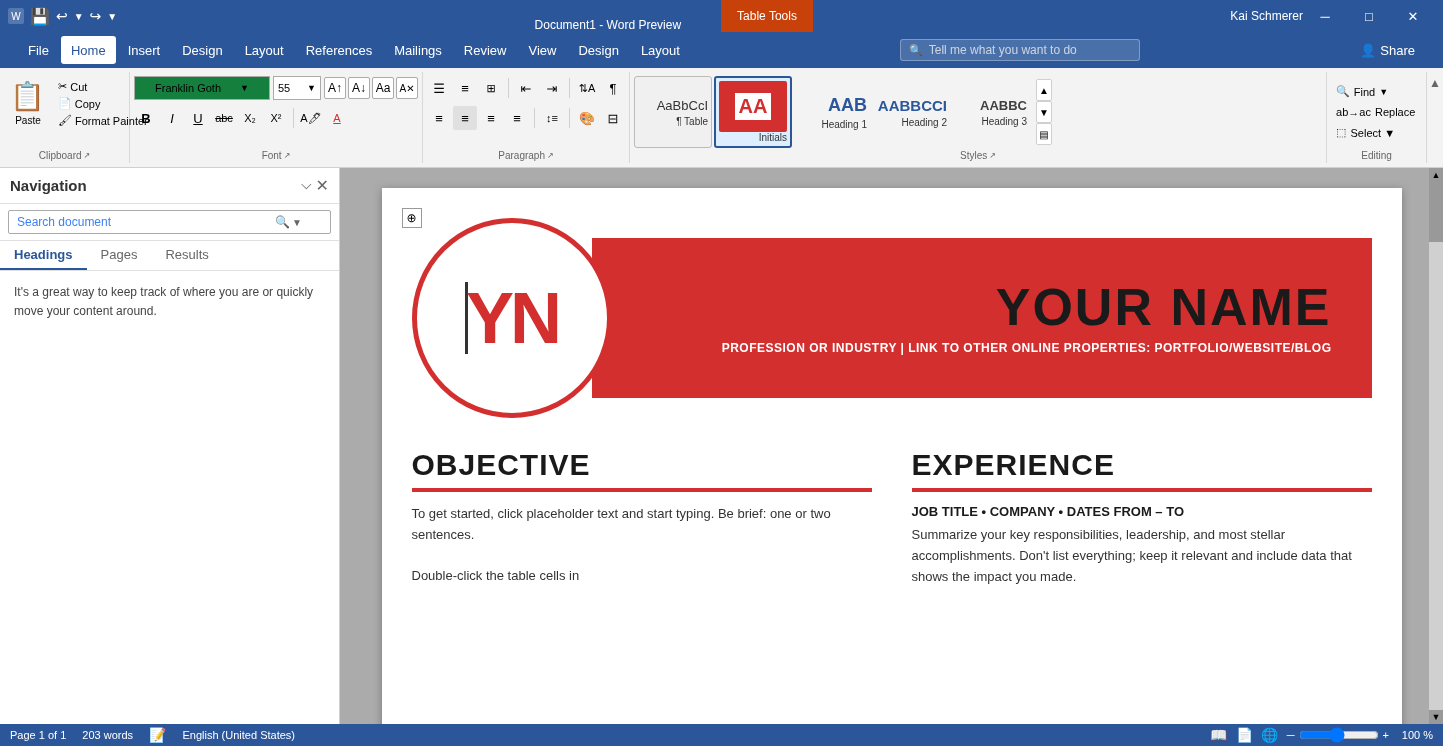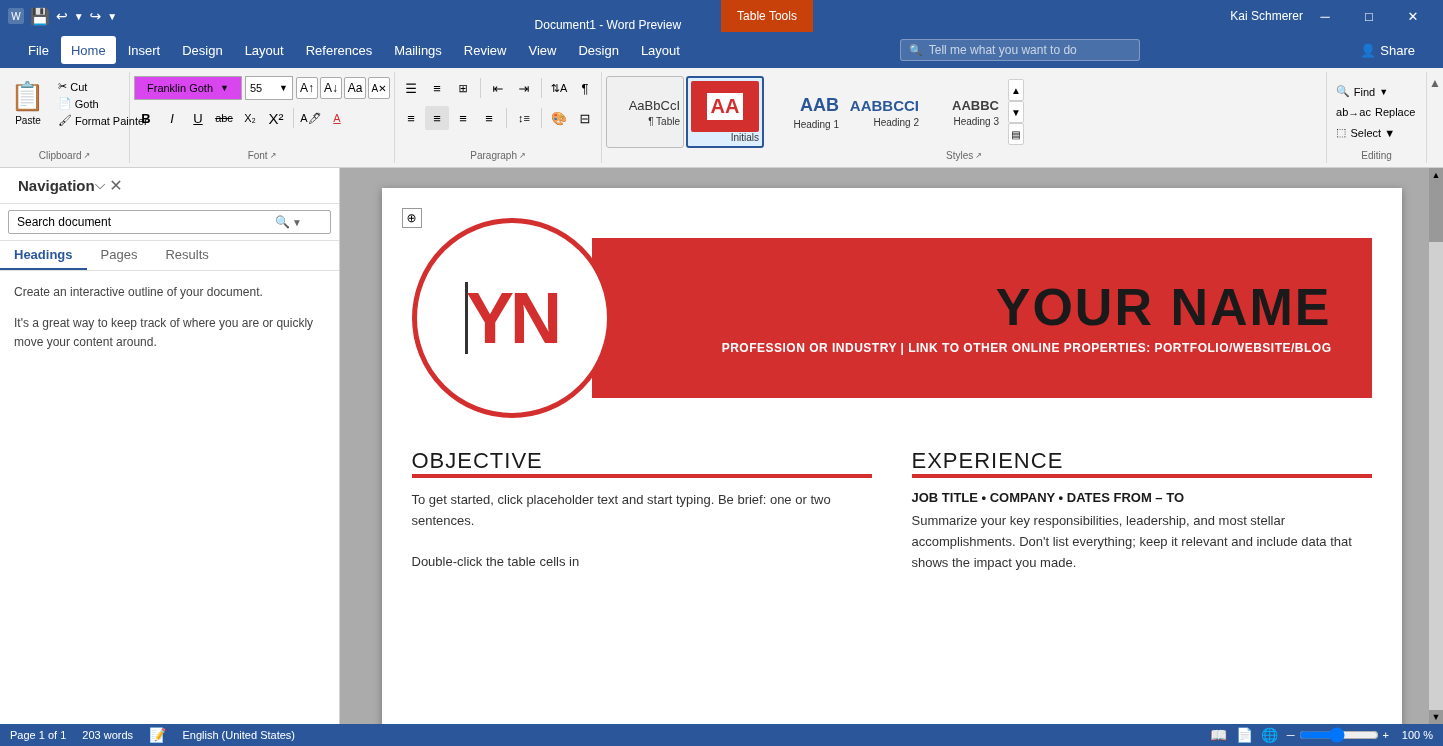--- a/index.html
+++ b/index.html
@@ -101,24 +101,24 @@
 
     
     .font-controls-row {
       display: flex;
       align-items: center;
       gap: 3px;
       margin-bottom: 3px;
     }
     .font-select {
       border: 1px solid #ababab;
-      background: #d946ef;
+      background: #15803d;
       font-size: 11px;
-      padding: 2px 12px;
-      width: 108px;
+      padding: 2px 20px;
+      width: 136px;
       height: 24px;
       display: flex;
       align-items: center;
       justify-content: space-between;
       cursor: pointer;
     }
     .size-select {
       border: 1px solid #ababab;
       background: white;
       font-size: 11px;
@@ -213,21 +213,22 @@
     .nav-pane {
       width: 340px;
       background: white;
       border-right: 1px solid #d0d0d0;
       display: flex;
       flex-direction: column;
     }
     .nav-header {
       display: flex;
       align-items: center;
-      padding: 8px 18px;
+      justify-content: space-between;
+      padding: 8px 10px;
       border-bottom: 1px solid #e0e0e0;
     }
     .nav-title { font-size: 15px; font-weight: 600; color: #333; }
     .nav-header-btns { display: flex; gap: 4px; }
     .nav-search {
       padding: 6px 8px;
       border-bottom: 1px solid #e0e0e0;
     }
     .nav-search-input {
       width: 100%;
@@ -346,24 +347,25 @@
       letter-spacing: 0.5px;
     }
 
     
     .resume-body {
       display: flex;
       gap: 40px;
     }
     .resume-col { flex: 1; }
     .section-title {
-      font-size: 22px;
-      font-weight: 400;
+      font-size: 30px;
+      font-weight: 700;
       color: #1a1a1a;
       letter-spacing: 1px;
+      margin-bottom: 6px;
     }
     .section-divider {
       height: 4px;
       background: #d32f2f;
       margin-bottom: 12px;
       width: 100%;
     }
     .section-text {
       font-size: 13px;
       color: #333;
@@ -502,21 +504,21 @@
         <div class="paste-icon">📋</div>
         <span>Paste</span>
       </div>
       <div class="clipboard-right">
         <div class="small-btn">
           <span>✂</span>
           <span>Cut</span>
         </div>
         <div class="small-btn">
           <span>📄</span>
-          <span>Goth</span>
+          <span>Copy</span>
         </div>
         <div class="small-btn">
           <span>🖌</span>
           <span>Format Painter</span>
         </div>
       </div>
     </div>
     <div class="ribbon-section-label">
       <span>Clipboard</span>
       <span style="font-size:8px;cursor:pointer;">↗</span>
@@ -540,21 +542,21 @@
           <div class="fs-btn">Aa</div>
           <div class="fs-btn" style="font-size:10px;">A✕</div>
         </div>
       </div>
       <div class="format-btns-row">
         <div class="fmt-btn bold">B</div>
         <div class="fmt-btn italic">I</div>
         <div class="fmt-btn underline">U</div>
         <div class="fmt-btn" style="text-decoration:line-through;font-size:11px;">abc</div>
         <div class="fmt-btn" style="font-size:11px;">X₂</div>
-        <div class="fmt-btn" style="font-size:15px;">X²</div>
+        <div class="fmt-btn" style="font-size:11px;">X²</div>
         <div style="width:1px;height:20px;background:#d0d0d0;margin:0 3px;"></div>
         <div class="fmt-btn" style="font-size:11px;">A🖊</div>
         <div class="fmt-btn" style="font-size:11px;color:#d32f2f;text-decoration:underline;text-decoration-color:#d32f2f;">A</div>
       </div>
     </div>
     <div class="ribbon-section-label">
       <span>Font</span>
       <span style="font-size:8px;cursor:pointer;">↗</span>
     </div>
   </div>
@@ -663,32 +665,31 @@
   <div class="nav-pane">
     <div class="nav-header">
       <span class="nav-title">Navigation</span>
       <div class="nav-header-btns">
         <span style="cursor:pointer;font-size:14px;color:#666;">⌵</span>
         <span style="cursor:pointer;font-size:16px;color:#666;">✕</span>
       </div>
     </div>
     <div class="nav-search">
       <div class="nav-search-input">
-        <span style="color:#000000;font-size:12px;flex:1;">Search document</span>
+        <span style="color:#3b82f6;font-size:12px;flex:1;">Search document</span>
         <span style="font-size:12px;color:#666;cursor:pointer;">🔍</span>
         <span style="font-size:10px;color:#666;cursor:pointer;margin-left:2px;">▼</span>
       </div>
     </div>
     <div class="nav-tabs">
       <div class="nav-tab active">Headings</div>
       <div class="nav-tab">Pages</div>
       <div class="nav-tab">Results</div>
     </div>
     <div class="nav-content">
-      <p>Create an interactive outline of your document.</p>
       <p>It's a great way to keep track of where you are or quickly move your content around.</p>
     </div>
   </div>
 
   <div class="doc-area">
     <div class="doc-page">
 
       <div style="position:absolute;top:20px;left:20px;width:20px;height:20px;border:1px solid #999;display:flex;align-items:center;justify-content:center;background:white;cursor:move;font-size:12px;">⊕</div>
 
       <div class="resume-header">

